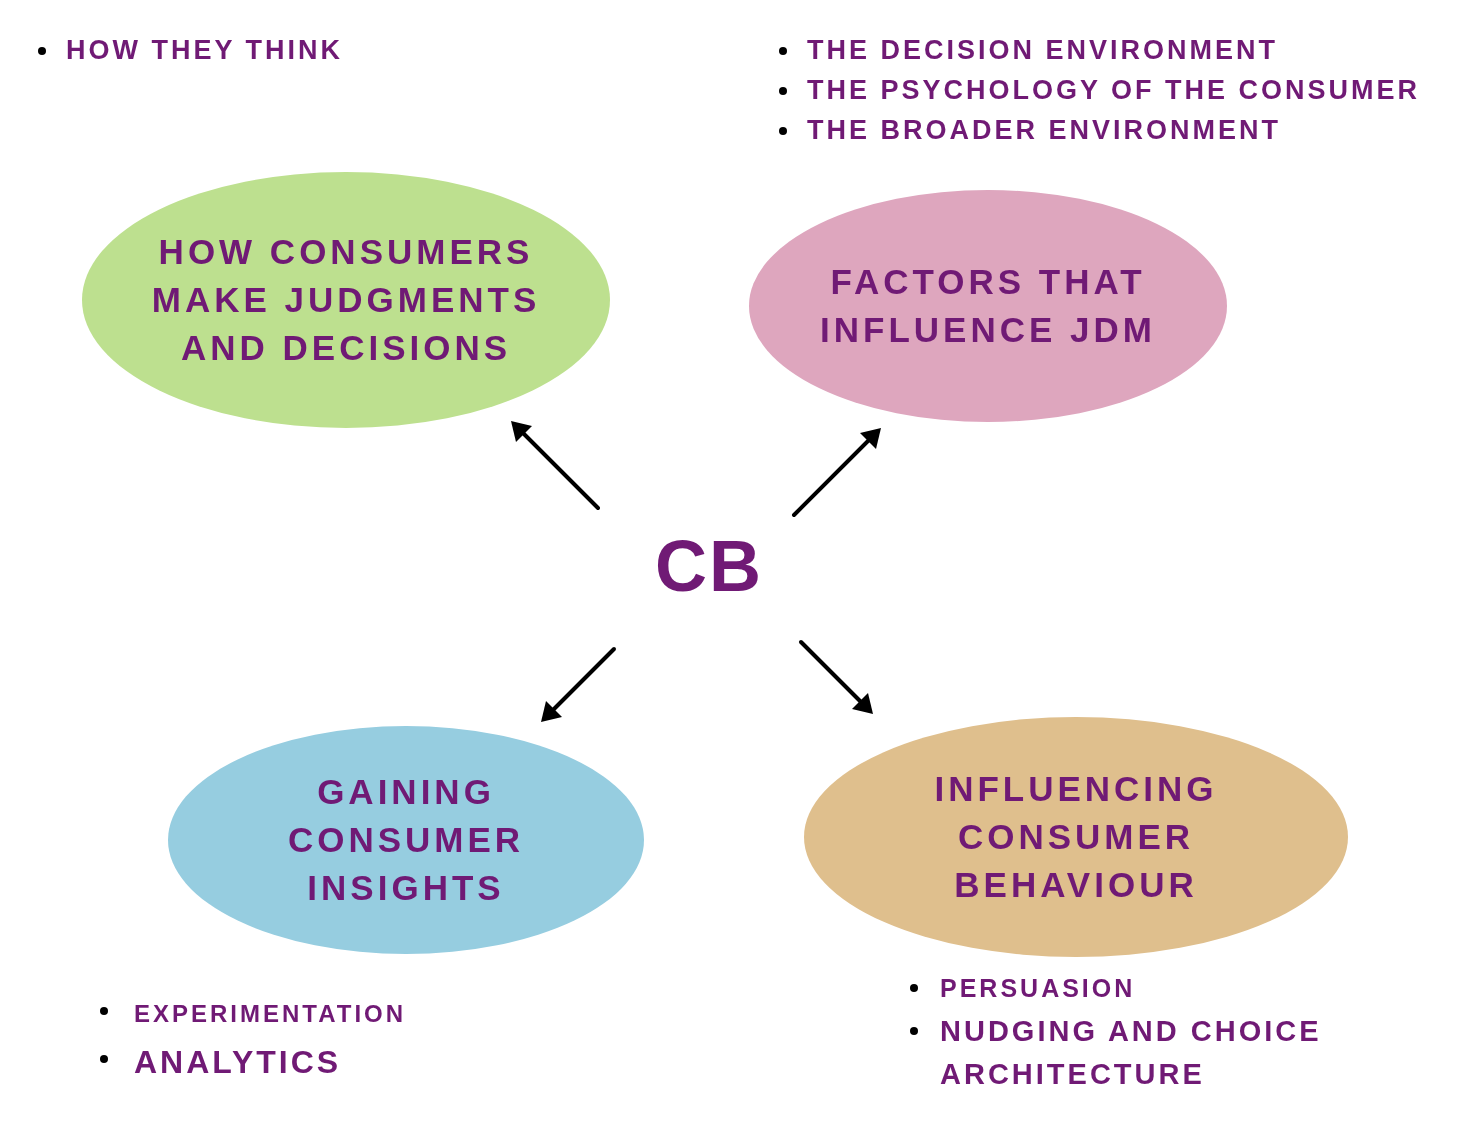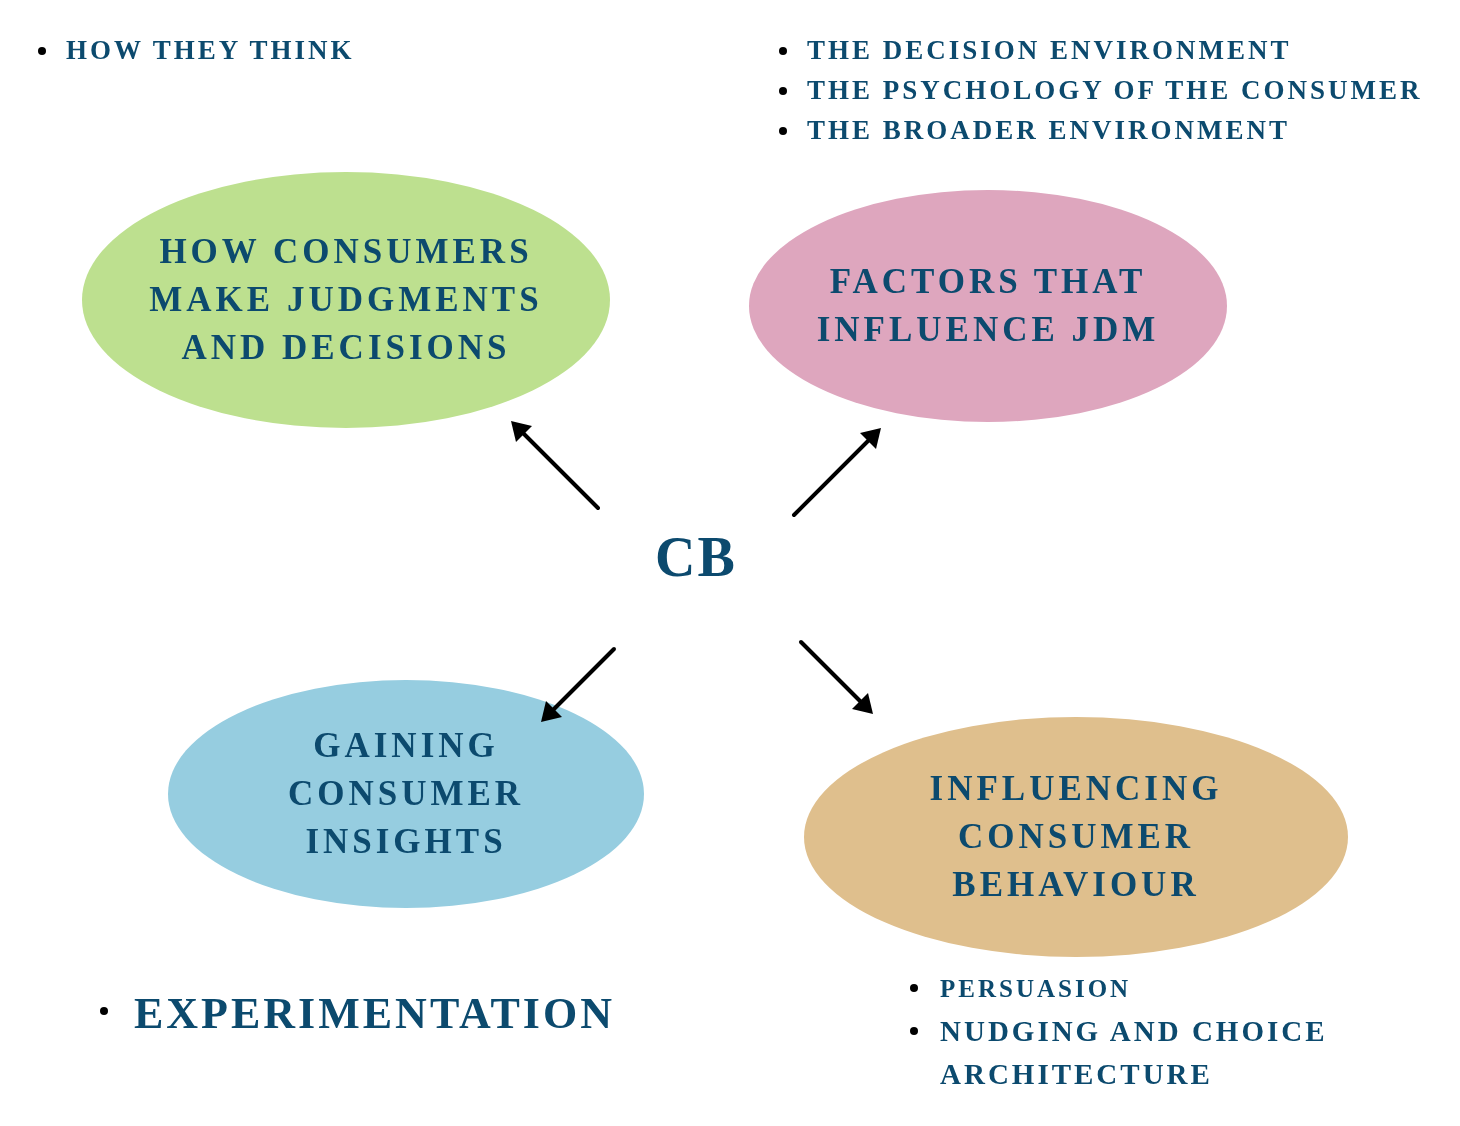--- a/index.html
+++ b/index.html
@@ -1,28 +1,28 @@
 <!DOCTYPE html>
 <html><head>
 <meta charset="utf-8">
 <style>
   html, body { margin: 0; padding: 0; background: #ffffff; }
   body { width: 1460px; height: 1126px; position: relative; overflow: hidden;
          font-family: "DejaVu Sans", sans-serif; color: #000; }
-  .hand { font-family: Liberation Serif, serif; font-weight: bold; text-transform: uppercase;
-          letter-spacing: 3px; color: #0c4a6e; }
+  .hand { font-family: Liberation Sans, sans-serif; font-weight: bold; text-transform: uppercase;
+          letter-spacing: 3px; color: #701a75; }
   ul.bullets { position: absolute; margin: 0; padding: 0; list-style: none; }
   ul.bullets li { position: relative; padding-left: 30px; font-size: 27px; line-height: 40px; white-space: nowrap; }
   ul.bullets li::before { content: ""; position: absolute; left: 2px; top: 17px; width: 8px; height: 8px;
                           border-radius: 50%; background: #000; }
   .bubble { position: absolute; border-radius: 50%; display: flex; align-items: center; justify-content: center;
             text-align: center; }
   .bubble span { font-size: 35px; line-height: 48px; letter-spacing: 4px; white-space: pre-line; }
   #arrows { position: absolute; left: 0; top: 0; }
-  .center { position: absolute; left: 655px; top: 525px; font-size: 56px; letter-spacing: 2px; font-weight: bold; }
+  .center { position: absolute; left: 655px; top: 525px; font-size: 72px; letter-spacing: 2px; font-weight: bold; }
 </style>
 </head>
 <body>
 
 <ul class="bullets hand" style="left:36px; top:30px;">
   <li>How they think</li>
 </ul>
 
 <ul class="bullets hand" style="left:777px; top:30px;">
   <li>The decision environment</li>
@@ -34,21 +34,21 @@
   <span class="hand">How consumers
 make judgments
 and decisions</span>
 </div>
 
 <div class="bubble" style="left:749px; top:190px; width:478px; height:232px; background:#dea6be;">
   <span class="hand">Factors that
 influence JDM</span>
 </div>
 
-<div class="bubble" style="left:168px; top:680px; width:476px; height:228px; background:#96cde0;">
+<div class="bubble" style="left:168px; top:726px; width:476px; height:228px; background:#96cde0;">
   <span class="hand">Gaining
 consumer
 insights</span>
 </div>
 
 <div class="bubble" style="left:804px; top:717px; width:544px; height:240px; background:#dfbf8d;">
   <span class="hand">Influencing
 consumer
 behaviour</span>
 </div>
@@ -73,19 +73,20 @@
     <line x1="614" y1="649" x2="548" y2="715" stroke="#000" stroke-width="4" stroke-linecap="round"></line>
     <polygon points="541,722 546,701 562,717" fill="#000"></polygon>
   </g>
   <g>
     <line x1="801" y1="642" x2="866" y2="707" stroke="#000" stroke-width="4" stroke-linecap="round"></line>
     <polygon points="873,714 852,709 868,693" fill="#000"></polygon>
   </g>
 </svg>
 
 <ul class="bullets hand" style="left:98px; top:990px;">
-  <li style="font-size:44px; line-height:48px; padding-left:36px;">Experimentation</li>
+  <li style="font-size:24px; line-height:48px; padding-left:36px;">Experimentation</li>
+  <li style="font-size:32px; line-height:48px; padding-left:36px;">Analytics</li>
 </ul>
 
 <ul class="bullets hand" style="left:908px; top:967px; width:420px;">
   <li style="font-size:25px; line-height:43px; padding-left:32px;">Persuasion</li>
   <li style="font-size:29px; line-height:43px; padding-left:32px; white-space:normal;">Nudging and choice architecture</li>
 </ul>
 
 </body></html>

